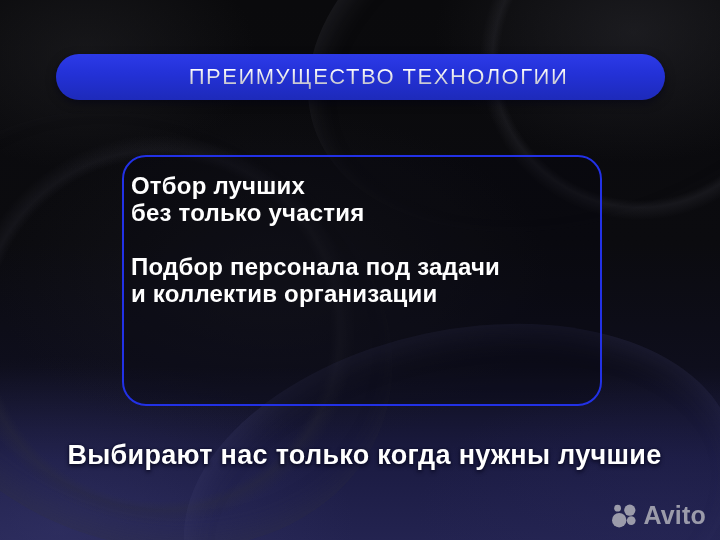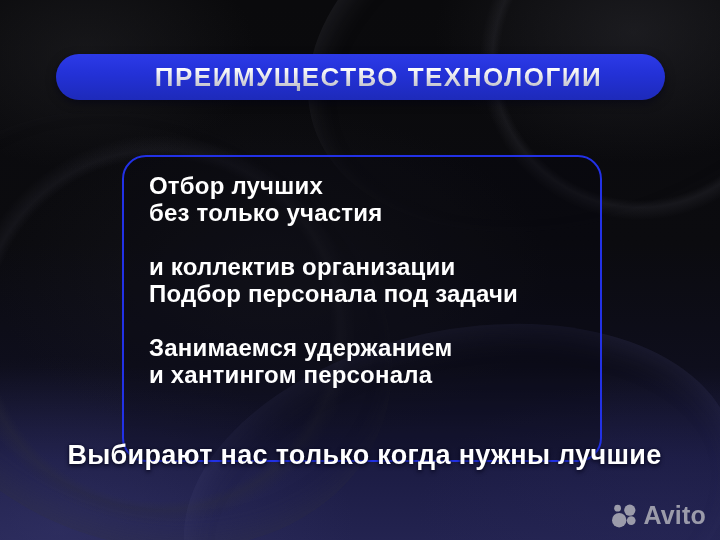--- a/index.html
+++ b/index.html
@@ -50,40 +50,40 @@
     left: 56px; top: 54px;
     width: 609px; height: 46px;
     border-radius: 23px;
     background: linear-gradient(180deg, #2c3ae8 0%, #2331d6 45%, #1d2aba 100%);
     display: flex;
     align-items: center;
     justify-content: center;
     box-shadow: 0 3px 10px rgba(0,0,20,0.55);
   }
   .header-title {
-    font-size: 26px;
-    font-weight: bold;
+    font-size: 22px;
+    font-weight: normal;
     letter-spacing: 1.5px;
     background: linear-gradient(180deg, #ffffff 20%, #c9c9d2 75%, #a9a9b4 100%);
     -webkit-background-clip: text;
     background-clip: text;
     color: transparent;
     white-space: nowrap;
     margin-left: 36px;
   }
 
   
   .benefits-card {
     position: absolute;
     left: 122px; top: 155px;
-    width: 480px; height: 307px;
+    width: 480px; height: 251px;
     border: 2px solid #2231e6;
     border-radius: 24px;
     background: rgba(8, 8, 16, 0.30);
-    padding: 15px 22px 0 25px;
+    padding: 15px 22px 0 7px;
   }
   .benefit-item {
     color: #ffffff;
     font-size: 24px;
     font-weight: bold;
     line-height: 27px;
     margin-bottom: 27px;
     letter-spacing: 0.2px;
   }
 
@@ -129,26 +129,22 @@
   <div class="header-banner">
     <span class="header-title">ПРЕИМУЩЕСТВО ТЕХНОЛОГИИ</span>
   </div>
 
   <div class="benefits-card">
     <div class="benefit-item">
       <div>Отбор лучших</div>
       <div>без только участия</div>
     </div>
     <div class="benefit-item">
+      <div>Подбор персонала под задачи</div>
       <div>и коллектив организации</div>
-      <div>Подбор персонала под задачи</div>
-    </div>
-    <div class="benefit-item">
-      <div>Занимаемся удержанием</div>
-      <div>и хантингом персонала</div>
     </div>
   </div>
 
   <div class="footer-tagline">
     <div>Выбирают нас только когда нужны лучшие</div>
   </div>
 
   <div class="watermark">
     <span style="display:inline-flex;">
       <svg width="26" height="26" viewBox="0 0 26 26" aria-hidden="true">

